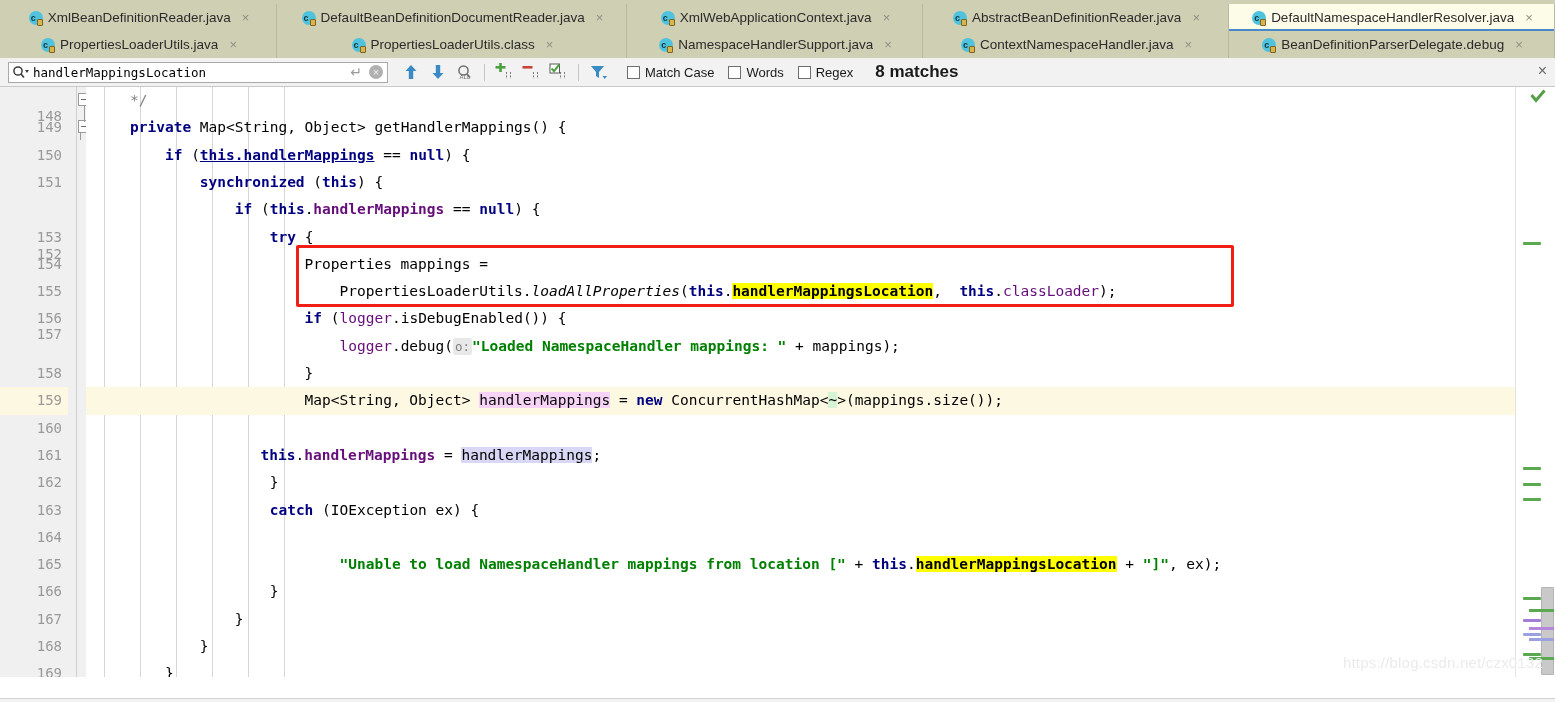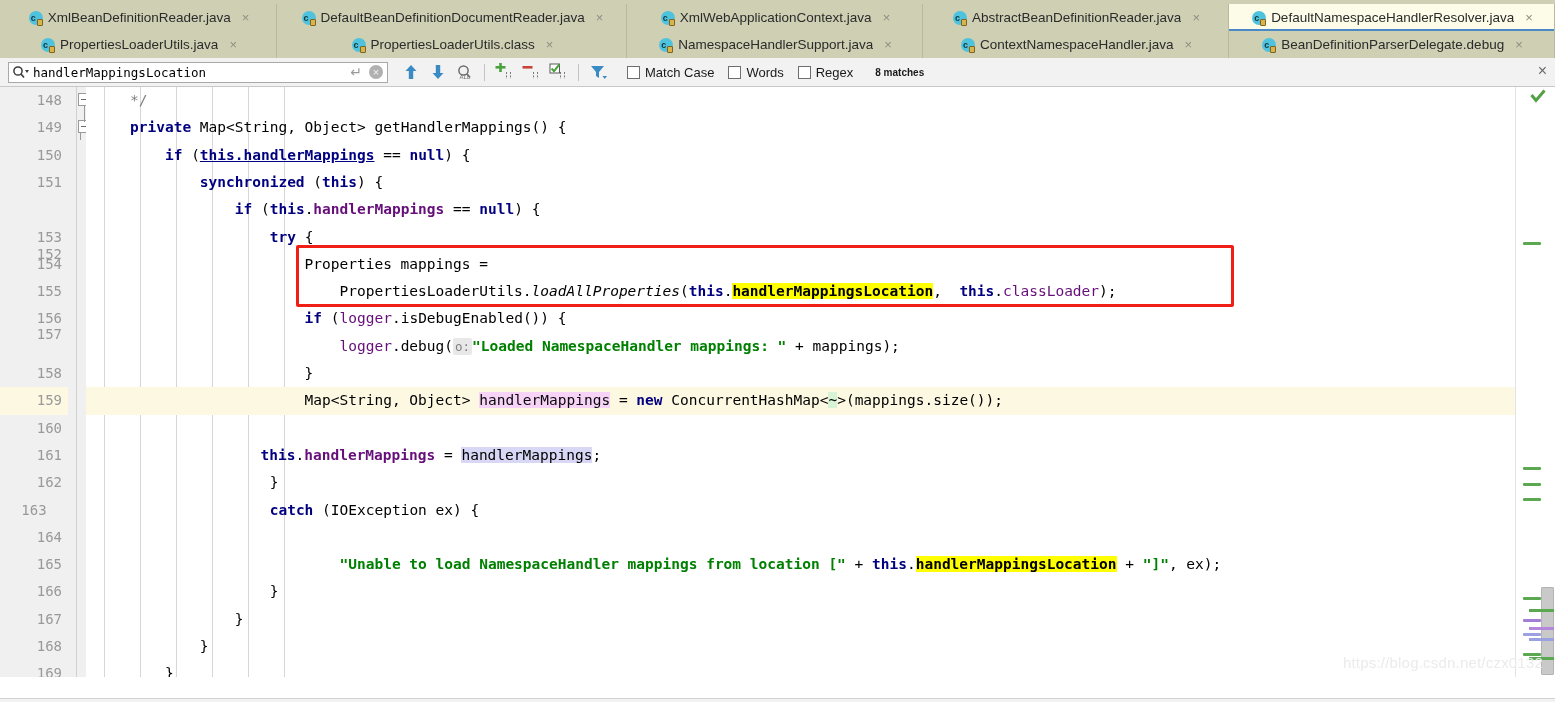--- a/index.html
+++ b/index.html
@@ -106,21 +106,21 @@
     position: relative;
   }
   .vsep { width: 1px; height: 17px; background: #c4c4c4; margin: 0 5px; }
   .opts { display: flex; align-items: center; margin-left: 16px; gap: 14px; }
   .opt { display: flex; align-items: center; gap: 5px; font-size: 13px; color: #1a1a1a; }
   .cbx {
     width: 13px; height: 13px; background: #fff;
     border: 1px solid #6e6e6e;
   }
   .matches {
-    margin-left: 22px; font-size: 10px; font-weight: bold; color: #1a1a1a;
+    margin-left: 22px; font-size: 17px; font-weight: bold; color: #1a1a1a;
   }
   .closebar {
     position: absolute; right: 8px; top: 5px;
     font-size: 16px; color: #6b6b6b; line-height: 16px;
   }
 
   
   .editor {
     position: relative;
     width: 1555px; height: 590px;
@@ -455,37 +455,37 @@
         <div class="codeline" style="top: 354.9px; "><span class="txt"><span class="plain">                    </span><span class="kw">this</span><span class="plain">.</span><span class="fldb">handlerMappings</span><span class="plain"> = </span><span class="hl-lav">handlerMappings</span><span class="plain">;</span></span></div>
         <div class="codeline" style="top: 382.2px; padding-left: 44px;"><span class="txt"><span class="plain">                }</span></span></div>
         <div class="codeline" style="top: 409.5px; padding-left: 44px;"><span class="txt"><span class="plain">                </span><span class="kw">catch</span> <span class="plain">(IOException ex) {</span></span></div>
         <div class="codeline" style="top: 464.1px; padding-left: 44px;"><span class="txt"><span class="plain">                        </span><span class="str">"Unable to load NamespaceHandler mappings from location ["</span><span class="plain"> + </span><span class="kw">this</span><span class="plain">.</span><span class="hl-yellow">handlerMappingsLocation</span><span class="plain"> + </span><span class="str">"]"</span><span class="plain">, ex);</span></span></div>
         <div class="codeline" style="top: 491.4px; padding-left: 44px;"><span class="txt"><span class="plain">                }</span></span></div>
         <div class="codeline" style="top: 518.7px; padding-left: 44px;"><span class="txt"><span class="plain">            }</span></span></div>
         <div class="codeline" style="top: 546px; padding-left: 44px;"><span class="txt"><span class="plain">        }</span></span></div>
         <div class="codeline" style="top: 573.3px; padding-left: 44px;"><span class="txt"><span class="plain">    }</span></span></div>
       </div>
     <div id="linenums" style="position:absolute;left:0;top:0;width:68px;height:590px;">
-        <div class="lnum" style="top: 0px;">148</div>
+        <div class="lnum" style="top: 16px;">148</div>
         <div class="lnum" style="top: 27.3px; text-align: right;">149</div>
         <div class="lnum" style="top: 54.6px;">150</div>
         <div class="lnum" style="top: 81.9px;">151</div>
         <div class="lnum" style="top: 109.2px; margin-top: 45px;">152</div>
         <div class="lnum" style="top: 136.5px;">153</div>
         <div class="lnum" style="top: 163.8px;">154</div>
         <div class="lnum" style="top: 191.1px;">155</div>
         <div class="lnum" style="top: 218.4px;">156</div>
         <div class="lnum" style="top: 234px;">157</div>
         <div class="lnum" style="top: 273px;">158</div>
         <div class="rowhl-gutter" style="top: 300.3px; height: 27.3px;"></div>
         <div class="lnum" style="top: 300.3px;">159</div>
         <div class="lnum" style="top: 327.6px;">160</div>
         <div class="lnum" style="top: 354.9px;">161</div>
         <div class="lnum" style="top: 382.2px;">162</div>
-        <div class="lnum" style="top: 409.5px; text-align: center;">163</div>
+        <div class="lnum" style="top: 409.5px;">163</div>
         <div class="lnum" style="top: 436.8px;">164</div>
         <div class="lnum" style="top: 464.1px;">165</div>
         <div class="lnum" style="top: 491.4px;">166</div>
         <div class="lnum" style="top: 518.7px;">167</div>
         <div class="lnum" style="top: 546px;">168</div>
         <div class="lnum" style="top: 573.3px;">169</div>
       </div>
 
     <div class="redbox" id="redbox" style="left: 296px; top: 157.8px; width: 938px; height: 62.6px;"></div>
 

